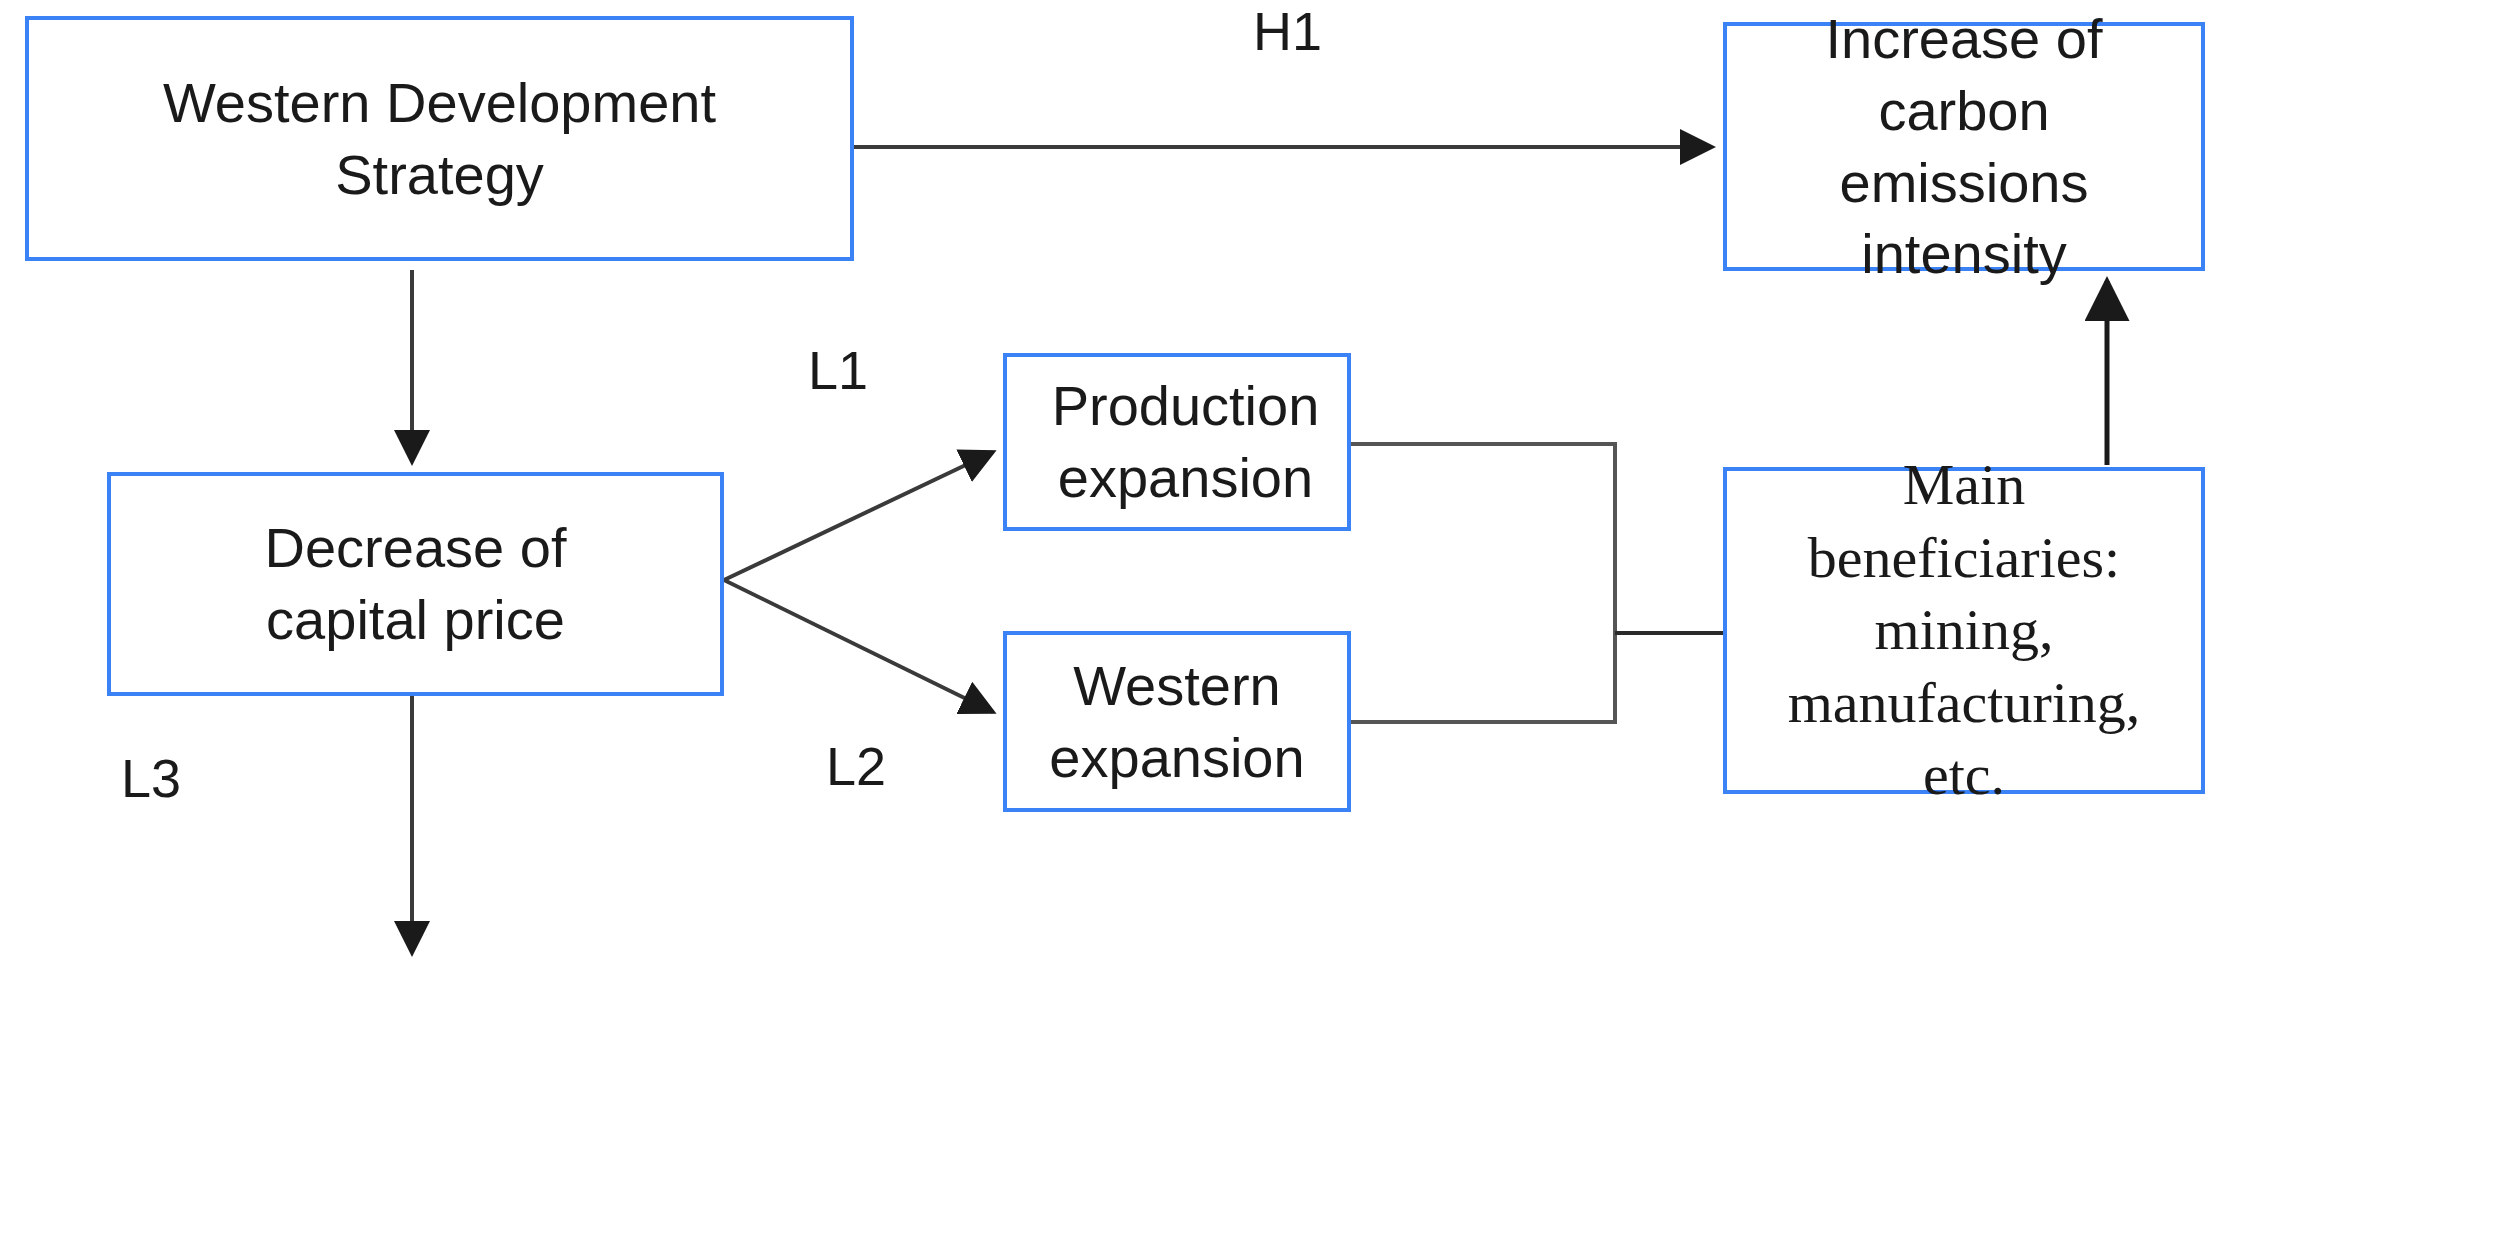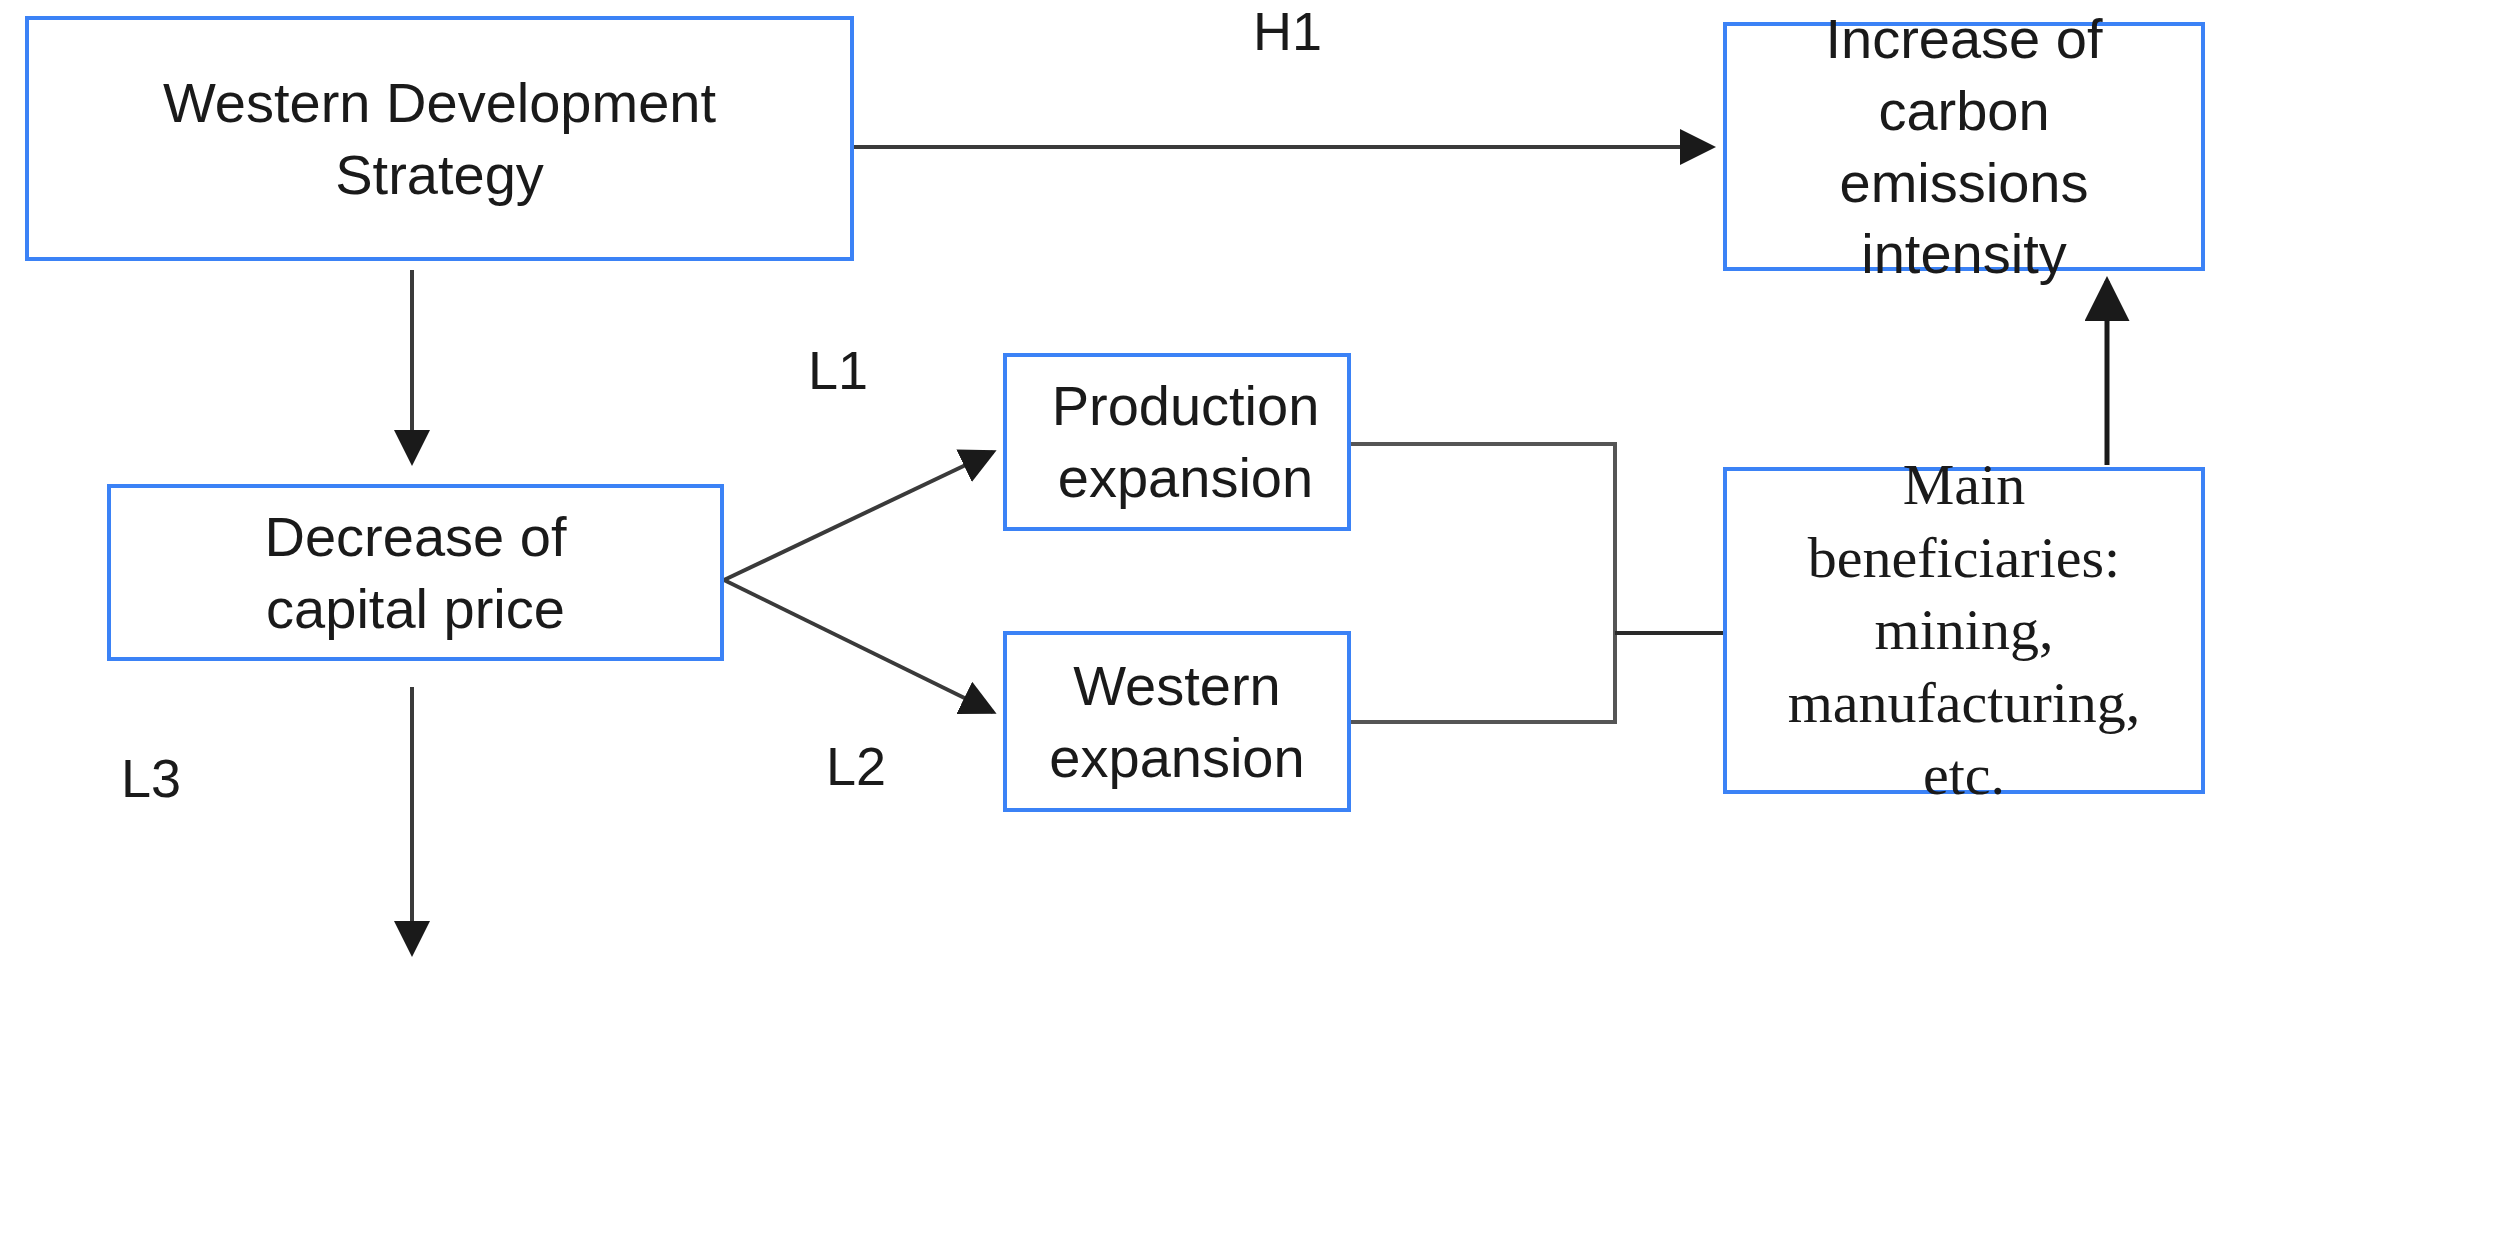--- a/index.html
+++ b/index.html
@@ -37,21 +37,21 @@
     padding: 0 14px;
   }
   .node-label.serif {
     font-family: "Liberation Serif", serif;
     font-size: 58px;
     line-height: 1.25;
   }
   
   #node-wds        { left: 25px;   top: 16px;   width: 829px;  height: 245px; }
   #node-carbon     { left: 1723px; top: 22px;   width: 482px;  height: 249px; }
-  #node-capprice   { left: 107px;  top: 472px;  width: 617px;  height: 177px; margin-top: 12px; }
+  #node-capprice   { left: 107px;  top: 472px;  width: 617px;  height: 224px; }
   #node-prod       { left: 1003px; top: 353px;  width: 348px;  height: 178px; padding-left: 17px; }
   #node-capexp     { left: 1003px; top: 631px;  width: 348px;  height: 181px; }
   #node-benef      { left: 1723px; top: 467px;  width: 482px;  height: 327px; }
   #node-oligopoly  { left: 23px;   top: 963px;  width: 779px;  height: 243px; }
 
   
   .edge-label {
     position: absolute;
     font-family: "Liberation Sans", sans-serif;
     font-size: 54px;

